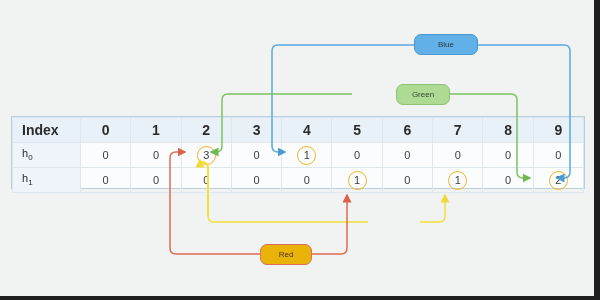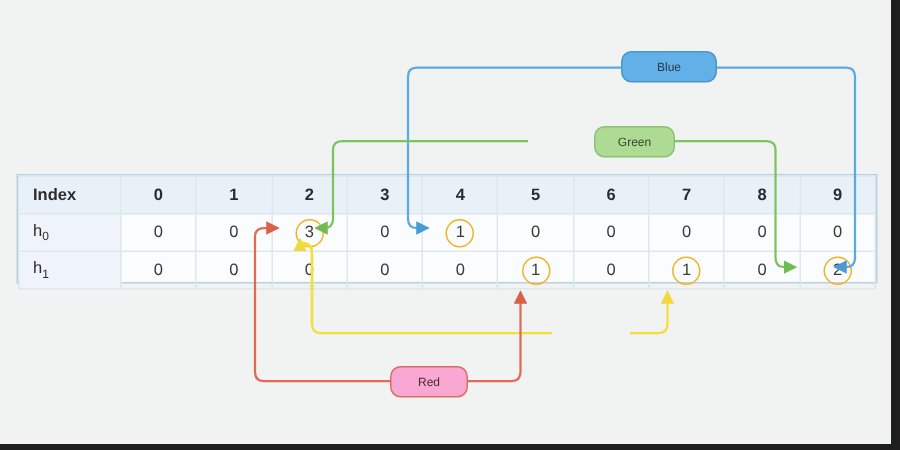--- a/index.html
+++ b/index.html
@@ -56,21 +56,21 @@
     text-align: center;
     vertical-align: middle;
     font-size: 11px;
     color: #3b3b3b;
     padding: 0;
     height: 24px;
   }
   table.sketch tr.header-row td {
     background: #e8f1f8;
     font-weight: bold;
-    font-size: 11px;
+    font-size: 14px;
     color: #2b2b2b;
   }
   table.sketch td.rowlabel {
     background: #eef4fa;
     text-align: left;
     padding-left: 9px;
     font-weight: normal;
     font-size: 11px;
     color: #2b2b2b;
   }
@@ -110,21 +110,21 @@
     display: flex;
     align-items: center;
     justify-content: center;
     font-size: 8px;
     color: #41464b;
     z-index: 4;
   }
   .chip.blue   { background: #62b0e8; border-color: #4a96cf; color: #2e3a44; }
   .chip.green  { background: #aedb94; border-color: #8cc273; color: #36432e; }
   .chip.yellow { background: #fbf59a; border-color: #e9df6c; color: #4a4731; }
-  .chip.red    { background: #f9a8d4; border-color: #dd6d60; color: #4a2c27; }
+  .chip.red    { background: #eab308; border-color: #dd6d60; color: #4a2c27; }
 </style>
 </head>
 <body>
 
 <div id="stage">
 
   <svg id="wires" viewBox="0 0 600 300" xmlns="http://www.w3.org/2000/svg">
     <defs>
       <marker id="ah-blue" markerWidth="6" markerHeight="6" refX="5" refY="3" orient="auto">
         <path d="M0,0 L6,3 L0,6 z" fill="#4a9ad4"></path>

